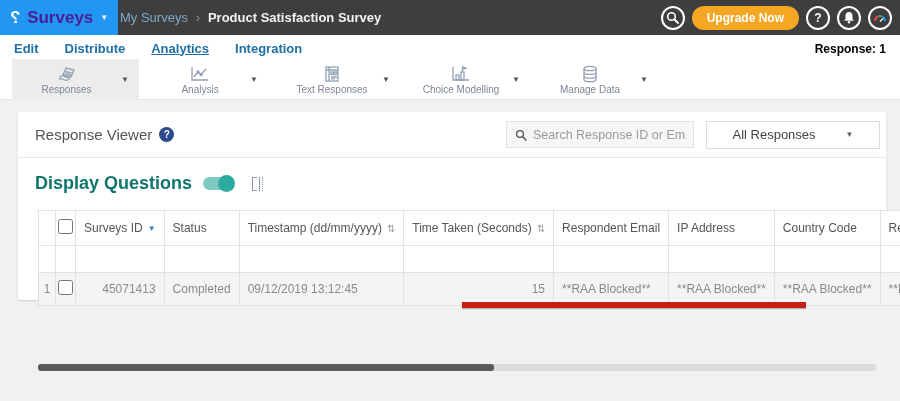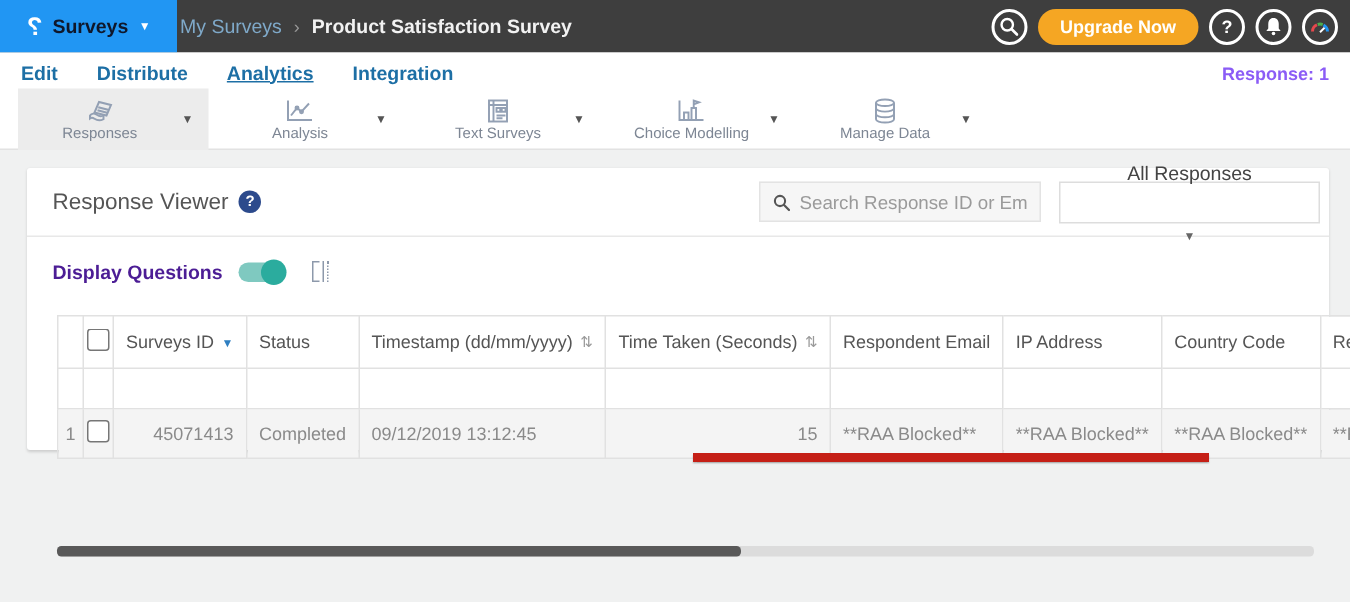--- a/index.html
+++ b/index.html
@@ -4,35 +4,35 @@
 <style>
   * { margin:0; padding:0; box-sizing:border-box; }
   html,body { width:900px; height:401px; }
   body { font-family:"Liberation Sans", sans-serif; background:#f0f1f1; }
   .app { position:relative; width:900px; height:401px; overflow:hidden; }
 
   
   .topbar { position:absolute; left:0; top:0; width:900px; height:35px; background:#3e3e3e; display:flex; align-items:center; }
   .logo-area { width:118px; height:35px; background:#2196f3; display:flex; align-items:center; justify-content:center; gap:7px; color:#fff; cursor:pointer; }
   .logo-glyph { display:inline-block; transform:scaleX(-1); font-size:17px; font-weight:bold; color:#fff; }
-  .logo-area .menu-label { font-size:13px; font-weight:bold; color:#0f172a; }
+  .logo-area .menu-label { font-size:17px; font-weight:bold; color:#4c1d95; }
   .logo-area .caret { font-size:8px; color:#fff; }
   .breadcrumb { display:flex; align-items:center; gap:8px; margin-left:2px; font-size:13px; }
   .crumb-parent { color:#7fa9c9; cursor:pointer; }
   .crumb-sep { color:#9a9a9a; font-size:12px; }
   .crumb-current { color:#f2f2f2; font-weight:bold; }
   .top-actions { margin-left:auto; display:flex; align-items:center; gap:7px; padding-right:8px; }
   .circle-btn { width:24px; height:24px; border:2px solid #fff; border-radius:50%; display:flex; align-items:center; justify-content:center; color:#fff; font-size:12px; font-weight:bold; cursor:pointer; background:transparent; }
   .upgrade-btn { height:24px; border:none; border-radius:13px; background:#f5a623; color:#fff; font-weight:bold; font-size:12px; padding:0 15px; cursor:pointer; font-family:"Liberation Sans",sans-serif; }
 
   
   .navbar { position:absolute; left:0; top:35px; width:900px; height:28px; background:#fff; border-bottom:1px solid #e6e6e6; display:flex; align-items:center; padding:0 14px; }
   .nav-tab { font-size:13px; color:#1d6fa5; font-weight:bold; margin-right:26px; cursor:pointer; line-height:22px; }
   .nav-tab.active { text-decoration:underline; }
-  .response-count { margin-left:auto; font-size:12px; color:#8b5cf6; font-weight:bold; }
+  .response-count { margin-left:auto; font-size:12px; color:#000000; font-weight:bold; }
 
   
   .toolbar { position:absolute; left:0; top:59px; width:900px; height:41px; background:#fff; border-bottom:1px solid #e2e2e2; }
   .tool { position:absolute; top:0; height:41px; display:flex; align-items:center; cursor:pointer; }
   .tool .stack { flex:1; display:flex; flex-direction:column; align-items:center; justify-content:center; gap:1px; }
   .tool .t-icon { height:18px; display:flex; align-items:flex-end; }
   .tool .t-label { font-size:10px; color:#7d8694; }
   .tool .t-caret { font-size:8px; color:#555; margin-right:10px; }
   .tool.selected { background:#ececec; }
   .t-icon svg { stroke:#93a0b4; fill:none; stroke-width:1.3; }
@@ -40,25 +40,25 @@
   
   .page-bg { position:absolute; left:0; top:100px; width:900px; height:301px; background:#f0f1f1; }
   .card { position:absolute; left:18px; top:112px; width:868px; height:188px; background:#fff; border-radius:2px; box-shadow:0 1px 2px rgba(0,0,0,.15); }
   .card-header { height:46px; border-bottom:1px solid #e8e8e8; display:flex; align-items:center; padding:0 6px 0 17px; }
   .card-title { font-size:15px; color:#555; }
   .help-circle { width:15px; height:15px; border-radius:50%; background:#2c4a8c; color:#fff; font-size:10px; font-weight:bold; display:inline-flex; align-items:center; justify-content:center; margin-left:7px; cursor:pointer; }
   .spacer { flex:1; }
   .searchbox { width:188px; height:27px; background:#f6f6f6; border:1px solid #e3e3e3; display:flex; align-items:center; padding:0 8px; gap:6px; margin-right:12px; }
   .searchbox input { border:none; outline:none; background:transparent; font-size:12.5px; color:#777; width:100%; font-family:"Liberation Sans",sans-serif; }
   .searchbox input::placeholder { color:#9a9a9a; }
-  .dropdown { width:174px; height:28px; background:#fff; border:1px solid #ddd; display:flex; align-items:center; justify-content:center; gap:30px; font-size:13px; color:#444; cursor:pointer;flex-direction:column; }
+  .dropdown { width:174px; height:28px; background:#fff; border:1px solid #ddd; display:flex; align-items:center; justify-content:center; gap:30px; font-size:13px; color:#444; cursor:pointer; }
   .dropdown .caret { font-size:8px; color:#666; }
 
   .controls { display:flex; align-items:center; margin:15px 0 0 17px; gap:11px; }
-  .controls .ctl-label { font-size:13px; color:#4c1d95; font-weight:bold; }
+  .controls .ctl-label { font-size:18px; color:#0f766e; font-weight:bold; }
   .switch { position:relative; width:30px; height:13px; border-radius:7px; background:#7fc9c0; cursor:pointer; }
   .switch .knob { position:absolute; right:-2px; top:-2px; width:17px; height:17px; border-radius:50%; background:#2bac9e; }
   .freeze-icon { margin-left:8px; cursor:pointer; display:flex; align-items:center; gap:2px; height:16px; }
   .freeze-icon .bracket { width:5px; height:14px; border:1.5px solid #8d99ab; border-right:none; }
   .freeze-icon .vline { width:0; height:14px; border-left:1.5px solid #8d99ab; }
   .freeze-icon .dline { width:0; height:14px; border-left:1.5px dotted #8d99ab; }
 
   
   table.grid { position:absolute; left:20px; top:98px; border-collapse:collapse; table-layout:fixed; }
   .grid td, .grid th { border:1px solid #e1e1e1; font-weight:normal; font-size:12px; color:#555; padding:0 8px; white-space:nowrap; overflow:hidden; text-align:left; background:#fff; }
@@ -174,21 +174,21 @@
       <div class="stack">
         <span class="t-icon">
           <svg width="20" height="18" viewBox="0 0 20 18">
               <rect x="4" y="2" width="12" height="14"></rect>
               <path d="M4 5 L16 5 M7 2 L7 16"></path>
               <rect x="9" y="7" width="2.5" height="2.5"></rect>
               <rect x="12.5" y="7" width="2.5" height="2.5"></rect>
               <path d="M9 12 L15 12 M9 13.8 L13 13.8"></path>
             </svg>
         </span>
-        <span class="t-label">Text Surveys</span>
+        <span class="t-label">Text Responses</span>
       </div>
       <span class="t-caret">▼</span>
     </div>
 
     <div class="tool" style="left:410px; width:120px;">
       <div class="stack">
         <span class="t-icon">
           <svg width="22" height="18" viewBox="0 0 22 18">
               <path d="M3 2 L3 15 L19 15"></path>
               <rect x="6" y="10" width="3" height="5"></rect>

